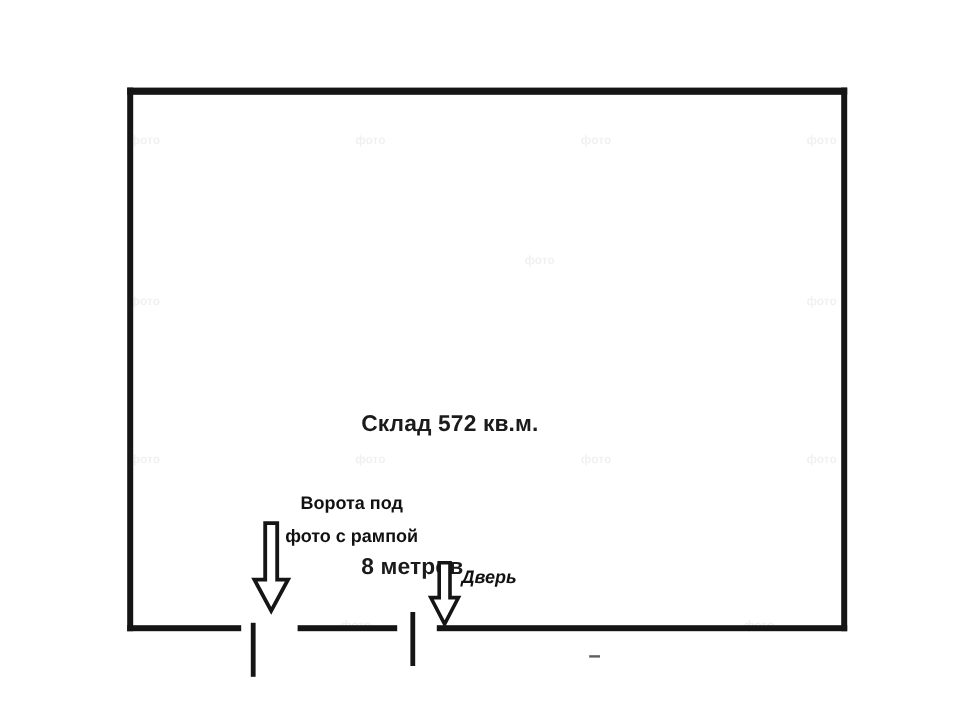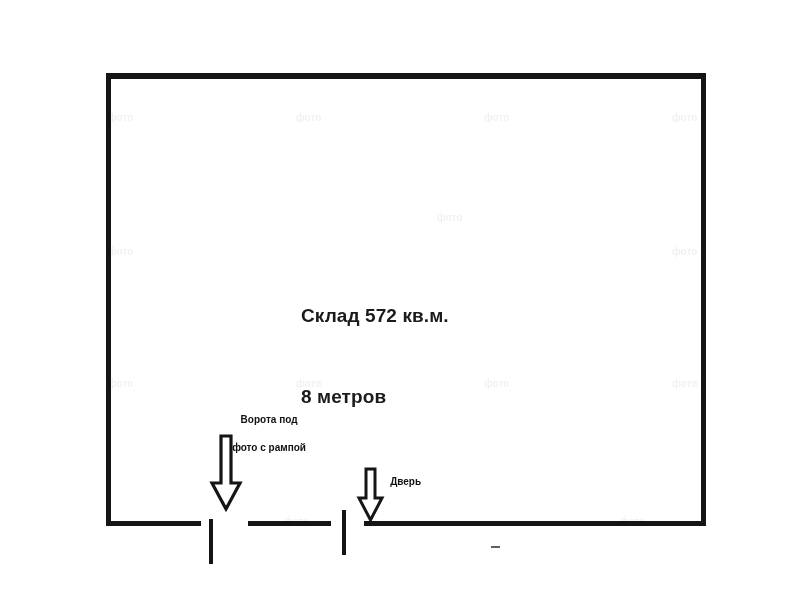--- a/index.html
+++ b/index.html
@@ -39,39 +39,41 @@
     top: 248px;
     color: #1b1b1b;
     font-size: 19px;
     line-height: 27px;
     font-weight: 700;
     white-space: pre;
     letter-spacing: 0.1px;
   }
   #room-caption .cap-line {
     display: block;
+    margin-top: 38px;
   }
 
   
   .anno-label {
     position: absolute;
     color: #111111;
-    font-size: 10px;
+    font-size: 15px;
     font-weight: 700;
     line-height: 14px;
     white-space: pre;
   }
   #gate-label {
     left: 221px;
     top: 399px;
     text-align: center;
   }
   #door-label {
-    left: 379px;
+    left: 368px;
     top: 461px;
+    font-style: italic;
   }
 
   
   .arrow {
     position: absolute;
   }
   .arrow svg {
     display: block;
     overflow: visible;
   }

